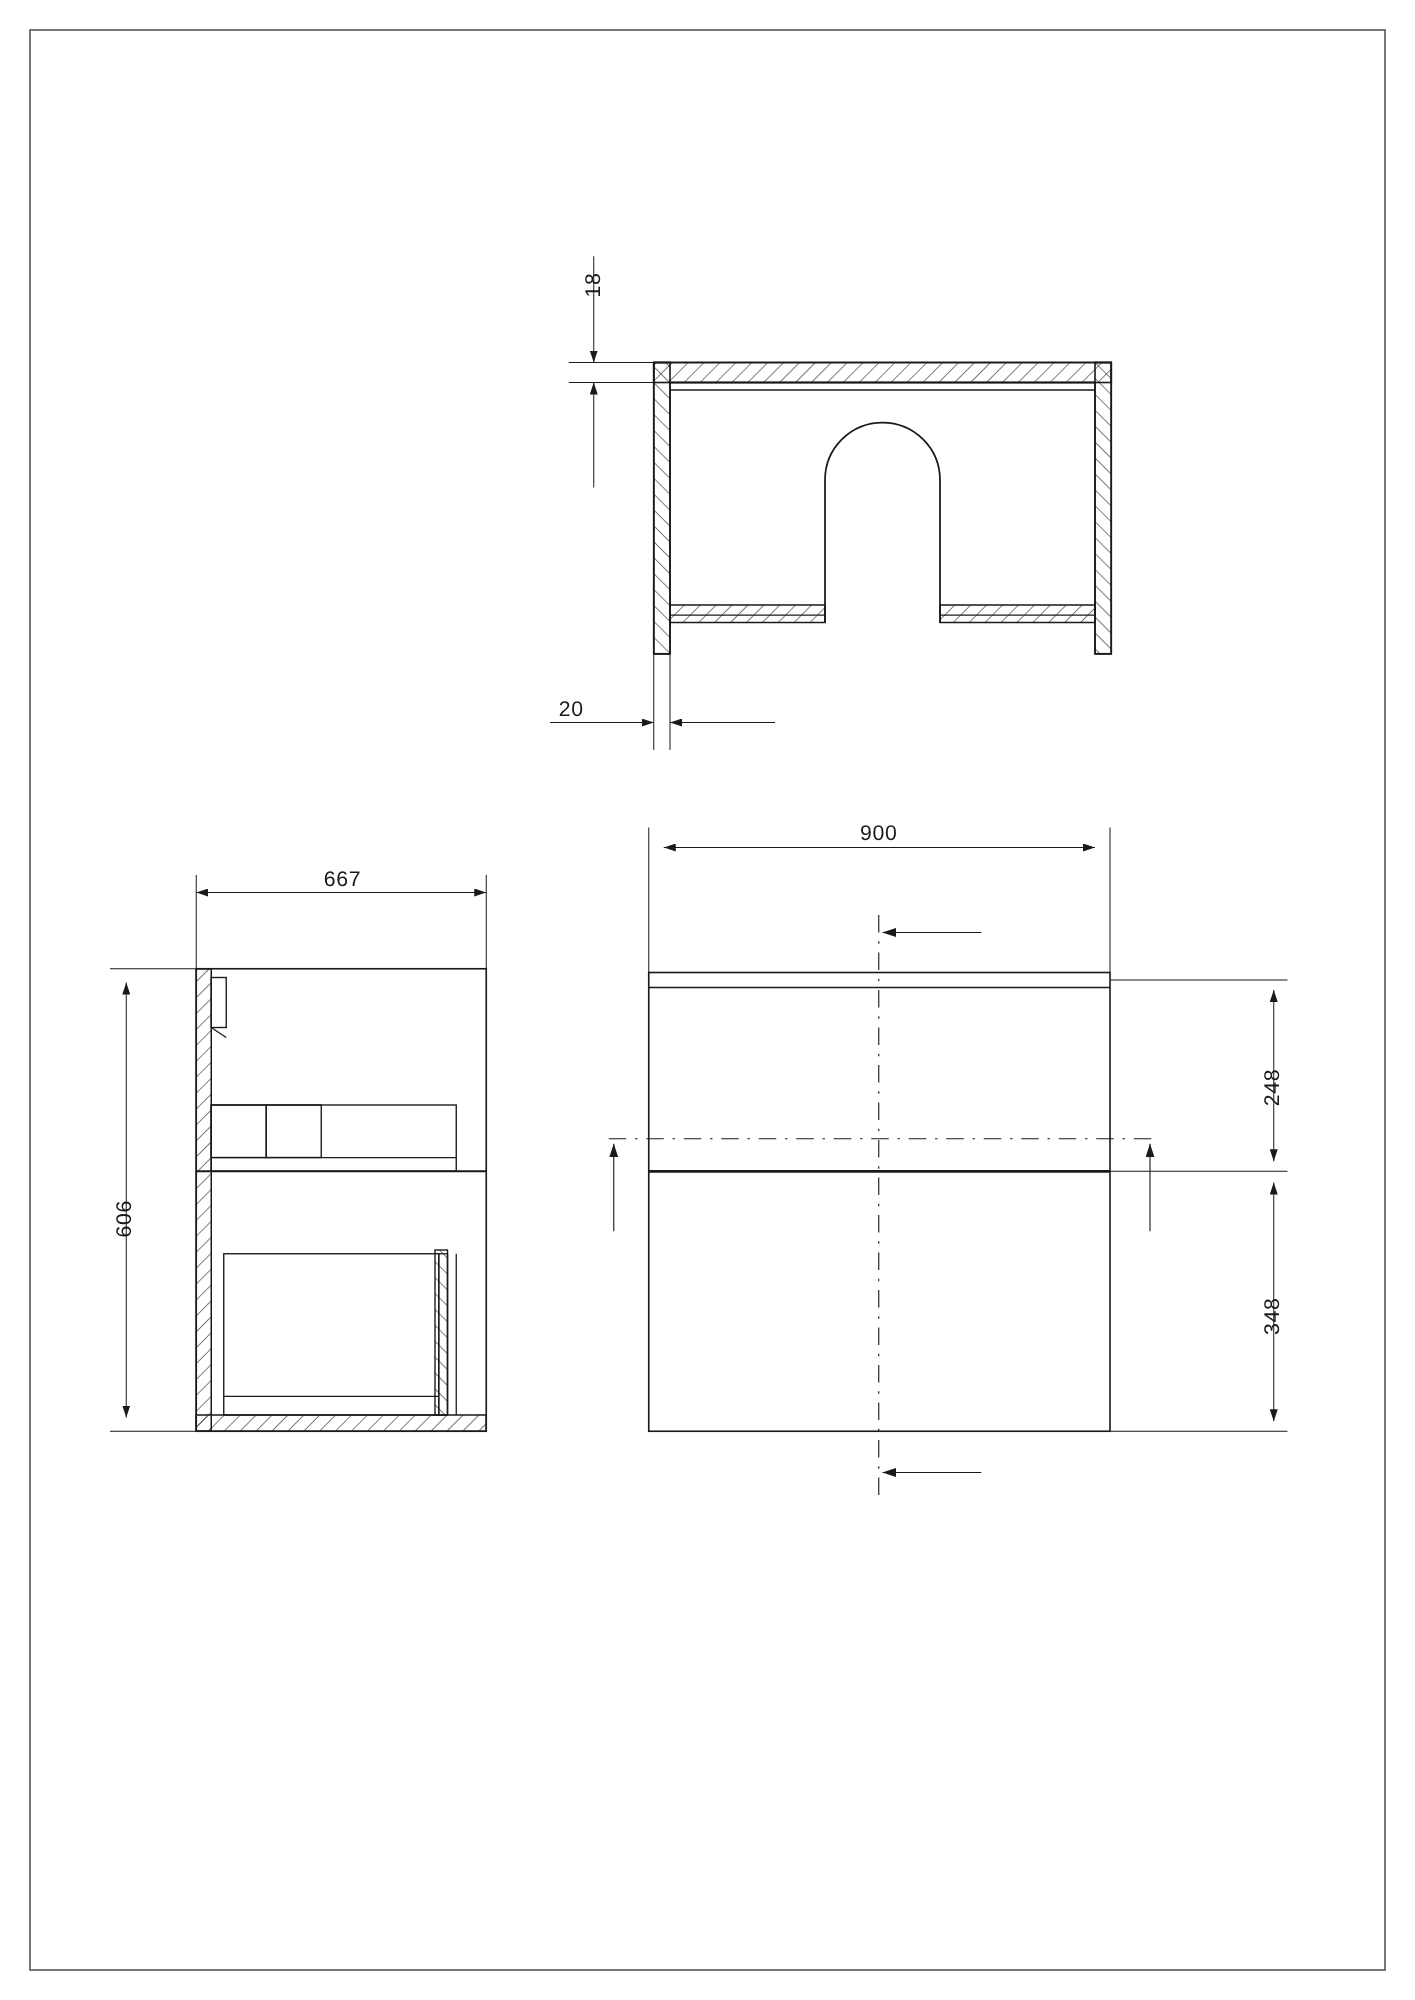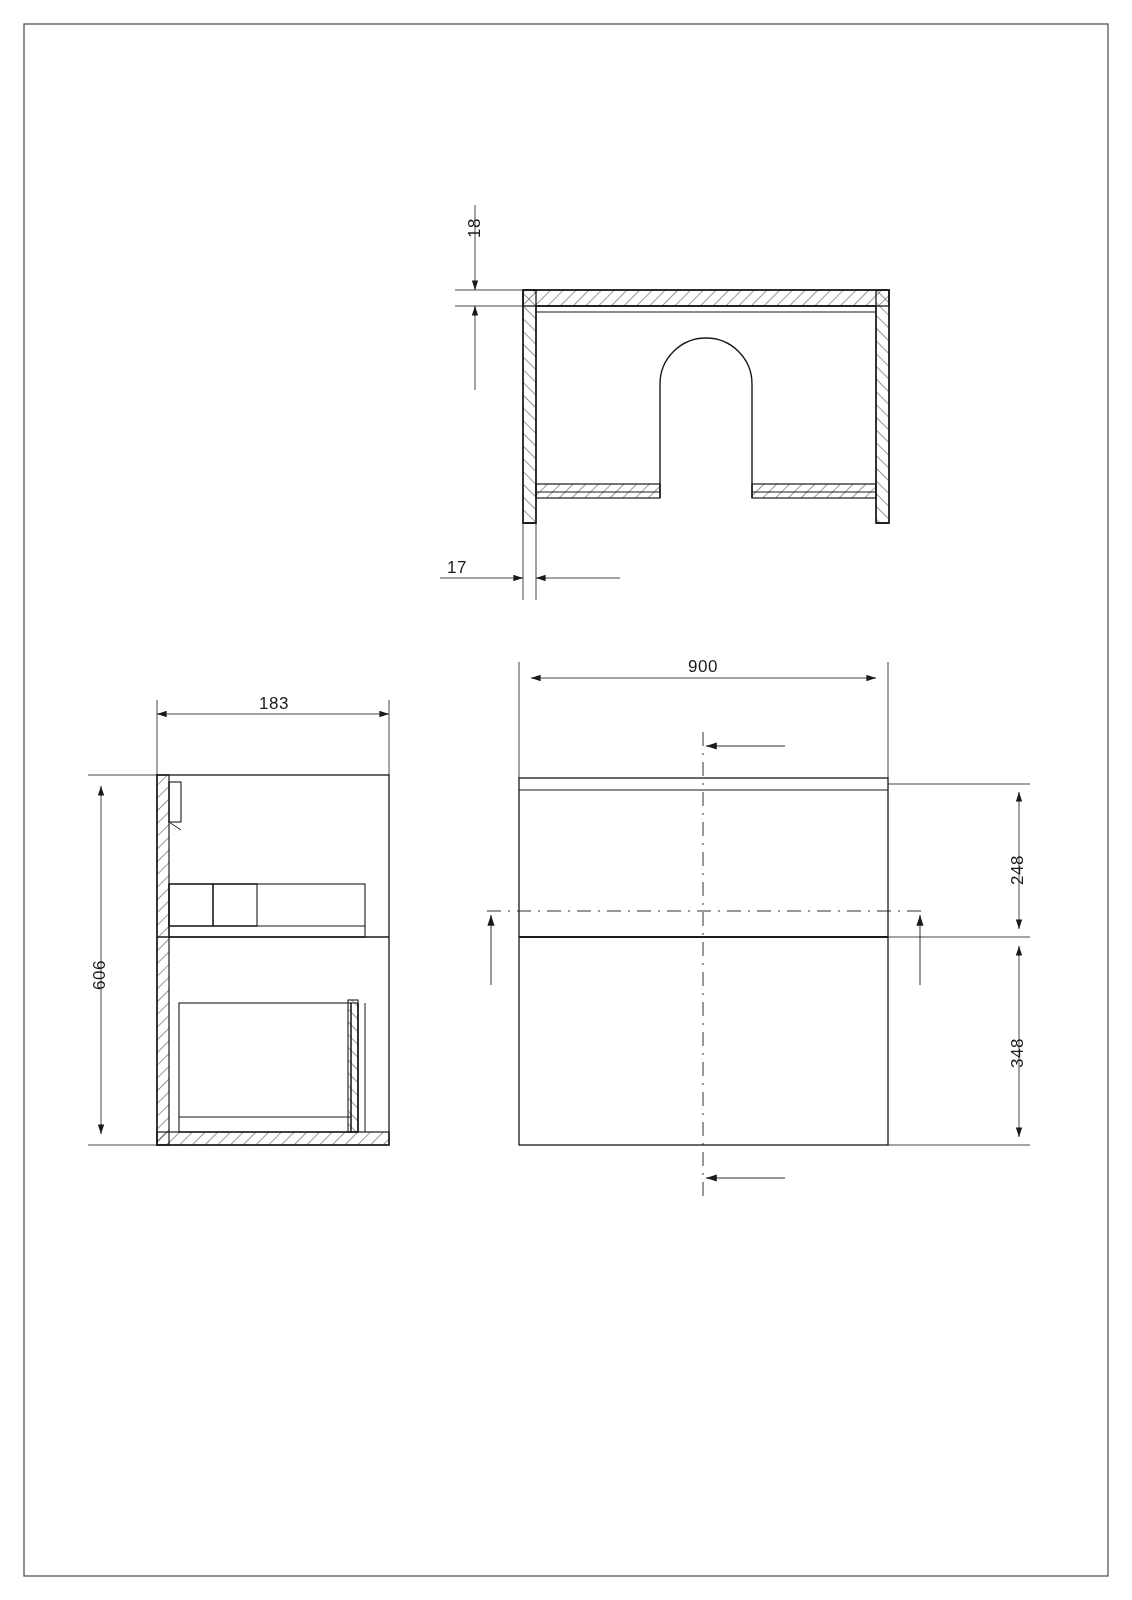--- a/index.html
+++ b/index.html
@@ -153,23 +153,23 @@
       <line x1="1019" y1="792" x2="1019" y2="929" stroke="#1a1a1a" stroke-width="0.8" marker-start="url(#arrL)" marker-end="url(#arrR)"></line>
 
       <line x1="888" y1="1145" x2="1030" y2="1145" stroke="#1a1a1a" stroke-width="0.8"></line>
       <line x1="1019" y1="946" x2="1019" y2="1137" stroke="#1a1a1a" stroke-width="0.8" marker-start="url(#arrL)" marker-end="url(#arrR)"></line>
     </g>
   </svg>
 
   
   <div class="dim-label vert" style="left:465px; top:238px;">18</div>
 
-  <div class="dim-label" style="left:447px; top:558px;">17</div>
+  <div class="dim-label" style="left:447px; top:558px;">20</div>
 
-  <div class="dim-label" style="left:259px; top:694px;">183</div>
+  <div class="dim-label" style="left:259px; top:694px;">667</div>
 
   <div class="dim-label vert" style="left:90px; top:990px;">606</div>
 
   <div class="dim-label" style="left:688px; top:657px;">900</div>
 
   <div class="dim-label vert" style="left:1008px; top:885px;">248</div>
 
   <div class="dim-label vert" style="left:1008px; top:1068px;">348</div>
 
 </div>

